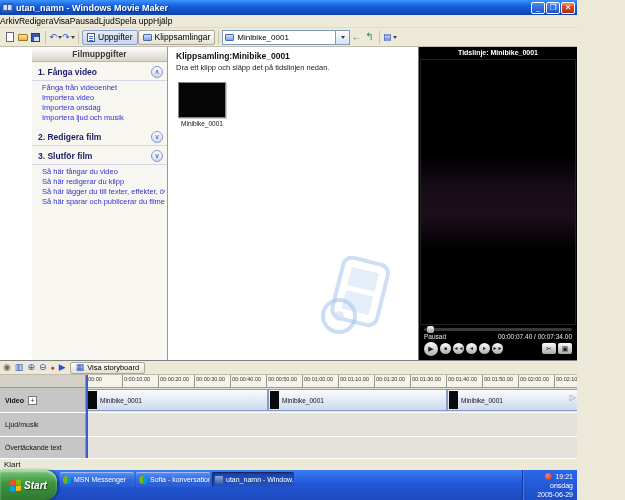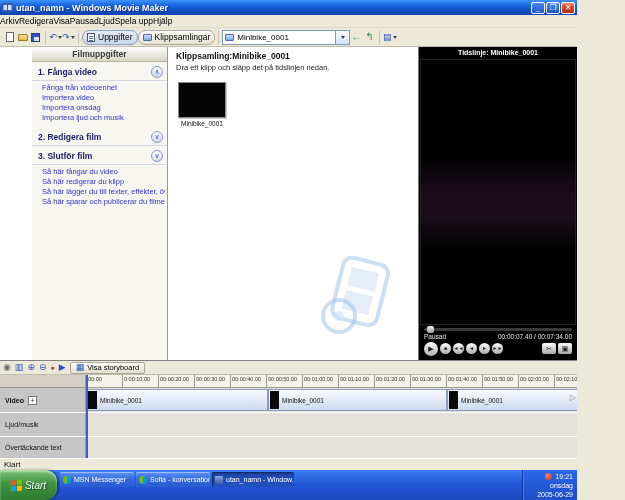--- a/index.html
+++ b/index.html
@@ -20,21 +20,21 @@
   .menu-item{padding:0 0;white-space:nowrap;}
   .toolbar{height:19px;background:#ece9d8;border-bottom:1px solid #c0bcaa;display:flex;align-items:center;padding:0 3px;font-size:8.5px;flex:none;}
   .tb-sep{width:1px;height:13px;background:#c8c4b4;margin:0 3px;flex:none;}
   .ticon{display:inline-flex;align-items:center;justify-content:center;width:13px;height:14px;flex:none;}
   .icon-page{width:8px;height:10px;background:#fff;border:1px solid #667;}
   .icon-folder{width:10px;height:7px;background:linear-gradient(#ffe49c,#e8b44c);border:1px solid #a07820;border-radius:1px 2px 0 0;}
   .icon-floppy{width:9px;height:9px;background:#3355bb;border:1px solid #223a88;position:relative;}
   .icon-floppy:after{content:"";position:absolute;left:2px;bottom:0;width:5px;height:4px;background:#dde;}
   .glyph{font-size:9px;color:#2a52c8;line-height:1;}
   .drop-arrow{width:0;height:0;border-left:2.5px solid transparent;border-right:2.5px solid transparent;border-top:3px solid #444;margin-left:1px;}
-  .tool-toggle{display:flex;align-items:center;gap:3px;border:1px solid #aca899;background:linear-gradient(#fdfdfa,#e6e2d2);border-radius:7px;height:15px;padding:0 4px;white-space:nowrap;}
+  .tool-toggle{display:flex;align-items:center;gap:3px;border:1px solid #aca899;background:linear-gradient(#fdfdfa,#e6e2d2);border-radius:2px;height:15px;padding:0 4px;white-space:nowrap;}
   .tool-toggle.active{background:linear-gradient(#e6ecf8,#c8d6ee);border-color:#8aa0c8;}
   .icon-tasks{width:8px;height:9px;background:#fff;border:1px solid #556;position:relative;}
   .icon-tasks:after{content:"";position:absolute;left:1px;top:2px;width:4px;height:1px;background:#47c;box-shadow:0 2px 0 #47c,0 4px 0 #47c;}
   .combo{display:flex;align-items:center;background:#fff;border:1px solid #7f9db9;height:15px;width:128px;font-size:8px;padding-left:2px;gap:3px;}
   .combo-text{flex:1;white-space:nowrap;overflow:hidden;}
   .combo-btn{width:14px;height:13px;background:linear-gradient(#fff,#cfe0f8);border-left:1px solid #7f9db9;display:flex;align-items:center;justify-content:center;flex:none;}
   .icon-coll{width:9px;height:7px;background:linear-gradient(#cfe0ff,#7fa8e8);border:1px solid #4a6aa8;border-radius:1px;flex:none;}
   .nav-arrow{font-size:10px;color:#2a8a3a;line-height:1;}
 
   
@@ -97,21 +97,21 @@
   .clip-b{left:182px;width:179px;}
   .clip-c{left:361px;width:170px;}
   .scroll-arrow{position:absolute;right:1px;top:6px;font-size:8px;color:#888;line-height:1;}
   .playhead{position:absolute;left:86px;top:0;bottom:0;width:2px;background:#3a5ec8;z-index:5;}
 
   
   .statusbar{height:12px;flex:none;background:#ece9d8;border-top:1px solid #fff;display:flex;align-items:center;padding:0 4px;font-size:8px;color:#111;}
 
   
   .taskbar{height:30px;flex:none;background:linear-gradient(#3a7df0,#2258d8 45%,#1c49bc);display:flex;align-items:stretch;}
-  .start-btn{width:57px;flex:none;background:linear-gradient(#7cc57c,#3f9340 45%,#2d7a2e);border-radius:0 12px 12px 0;color:#fff;font-weight:normal;font-style:italic;font-size:10px;display:flex;align-items:center;justify-content:center;gap:3px;box-shadow:inset 0 2px 2px #a8e0a8,2px 0 3px rgba(0,0,0,.35);text-shadow:1px 1px 1px #1a4a1a;}
+  .start-btn{width:57px;flex:none;background:linear-gradient(#7cc57c,#3f9340 45%,#2d7a2e);border-radius:0 12px 12px 0;color:#fff;font-weight:bold;font-style:italic;font-size:10px;display:flex;align-items:center;justify-content:center;gap:3px;box-shadow:inset 0 2px 2px #a8e0a8,2px 0 3px rgba(0,0,0,.35);text-shadow:1px 1px 1px #1a4a1a;}
   .win-flag{width:11px;height:11px;display:grid;grid-template-columns:1fr 1fr;grid-template-rows:1fr 1fr;gap:1px;transform:skewY(-6deg);}
   .fr{background:#f35325;}.fg{background:#81bc06;}.fb{background:#05a6f0;}.fy{background:#ffba08;}
   .task-buttons{flex:1;display:flex;gap:2px;padding:2px 3px;align-items:flex-start;overflow:hidden;}
   .task-btn{width:74px;height:15px;flex:none;border-radius:2px;background:linear-gradient(#5b91f2,#2f66dd 55%,#2a5dd0);color:#fff;font-size:7px;display:flex;align-items:center;gap:3px;padding:0 3px;box-shadow:inset 0 1px 1px rgba(255,255,255,.45);white-space:nowrap;overflow:hidden;}
   .task-btn.active{background:linear-gradient(#1c44a8,#2453c0);box-shadow:inset 1px 1px 2px rgba(0,0,0,.55);width:82px;}
   .tb-ic{width:8px;height:8px;border-radius:50%;flex:none;}
   .ic-msn{background:linear-gradient(100deg,#7ab800 48%,#00a0e0 52%);}
   .ic-wmm{border-radius:1px;background:linear-gradient(#88a8e0,#3a5aa8);}
   .tray{width:55px;flex:none;background:linear-gradient(#2a66e8,#1c4ec8);border-left:1px solid #1238a0;box-shadow:inset 1px 0 0 #4a7ae8;color:#fff;display:flex;flex-direction:column;align-items:flex-end;justify-content:center;padding:1px 4px;font-size:7px;line-height:9px;}
   .tray-row{display:flex;align-items:center;gap:3px;}

